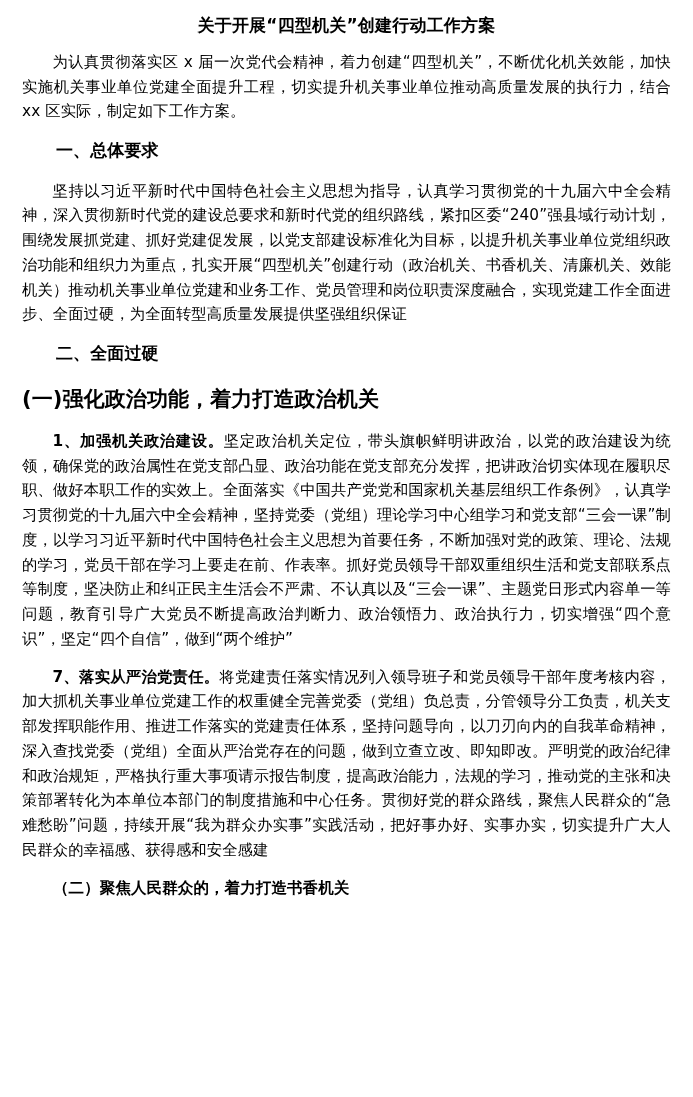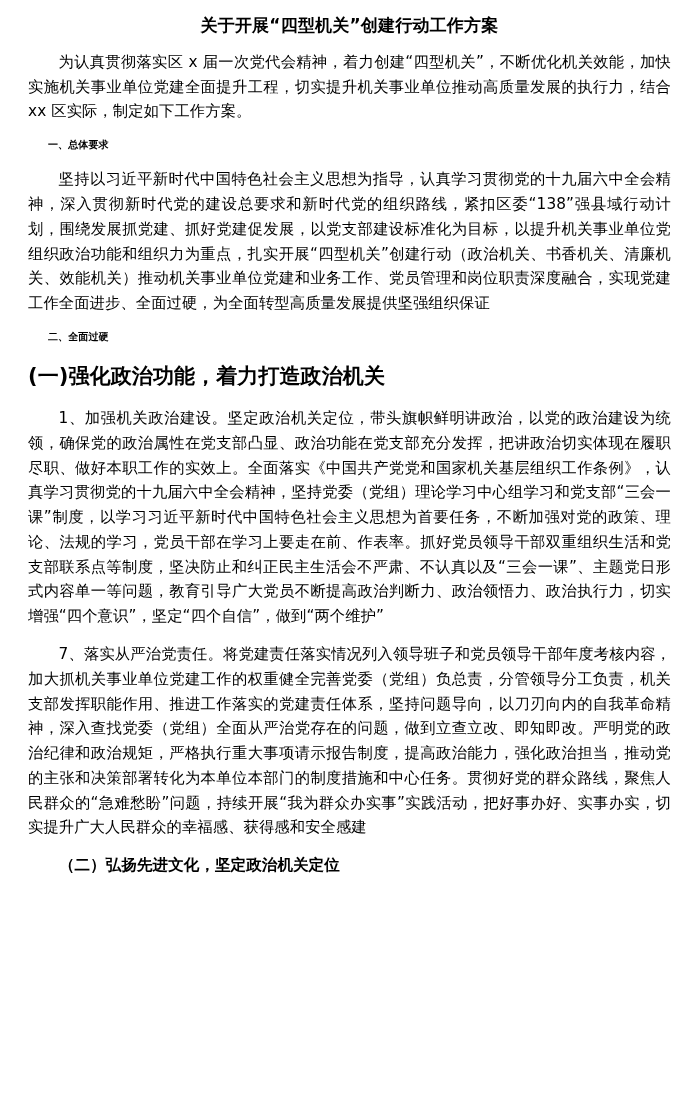--- a/index.html
+++ b/index.html
@@ -9,81 +9,81 @@
   }
   body {
     width: 693px;
     min-height: 1097px;
     font-family: "DejaVu Sans", "Liberation Sans", sans-serif;
     color: #000000;
   }
   .page {
     width: 693px;
     box-sizing: border-box;
-    padding: 10px 22px 8px 28px;
+    padding: 10px 22px 8px 22px;
   }
   .doc-title {
     text-align: center;
     font-size: 17px;
     font-weight: bold;
     line-height: 1.4;
     margin: 4px 0 10px 0;
     letter-spacing: 0.2px;
   }
   p {
     margin: 12px 0 13px 0;
     font-size: 15.3px;
     line-height: 1.62;
     text-align: justify;
     text-justify: inter-ideograph;
     letter-spacing: 0.1px;
   }
   .heading-1 {
     text-indent: 2em;
     font-weight: bold;
-    font-size: 10px;
+    font-size: 17px;
     margin-bottom: 14px;
   }
   .heading-2 {
     font-weight: bold;
     font-size: 21px;
     margin-bottom: 13px;
   }
   .heading-3 {
     text-indent: 2em;
     font-weight: bold;
     font-size: 15.5px;
     margin-bottom: 13px;
   }
   .body-para {
     text-indent: 2em;
   }
   .lead-bold {
-    font-weight: normal;
+    font-weight: bold;
   }
 </style>
 </head>
 <body>
 
 <div class="page">
 
   <div class="doc-title">
     <span>关于开展“四型机关”创建行动工作方案</span>
   </div>
 
   <p class="body-para">为认真贯彻落实区 x 届一次党代会精神，着力创建“四型机关”，不断优化机关效能，加快实施机关事业单位党建全面提升工程，切实提升机关事业单位推动高质量发展的执行力，结合 xx 区实际，制定如下工作方案。</p>
 
   <p class="heading-1">一、总体要求</p>
 
-  <p class="body-para">坚持以习近平新时代中国特色社会主义思想为指导，认真学习贯彻党的十九届六中全会精神，深入贯彻新时代党的建设总要求和新时代党的组织路线，紧扣区委“138”强县域行动计划，围绕发展抓党建、抓好党建促发展，以党支部建设标准化为目标，以提升机关事业单位党组织政治功能和组织力为重点，扎实开展“四型机关”创建行动（政治机关、书香机关、清廉机关、效能机关）推动机关事业单位党建和业务工作、党员管理和岗位职责深度融合，实现党建工作全面进步、全面过硬，为全面转型高质量发展提供坚强组织保证</p>
+  <p class="body-para">坚持以习近平新时代中国特色社会主义思想为指导，认真学习贯彻党的十九届六中全会精神，深入贯彻新时代党的建设总要求和新时代党的组织路线，紧扣区委“240”强县域行动计划，围绕发展抓党建、抓好党建促发展，以党支部建设标准化为目标，以提升机关事业单位党组织政治功能和组织力为重点，扎实开展“四型机关”创建行动（政治机关、书香机关、清廉机关、效能机关）推动机关事业单位党建和业务工作、党员管理和岗位职责深度融合，实现党建工作全面进步、全面过硬，为全面转型高质量发展提供坚强组织保证</p>
 
   <p class="heading-1">二、全面过硬</p>
 
   <p class="heading-2">(一)强化政治功能，着力打造政治机关</p>
 
   <p class="body-para"><span class="lead-bold">1、加强机关政治建设。</span><span>坚定政治机关定位，带头旗帜鲜明讲政治，以党的政治建设为统领，确保党的政治属性在党支部凸显、政治功能在党支部充分发挥，把讲政治切实体现在履职尽职、做好本职工作的实效上。全面落实《中国共产党党和国家机关基层组织工作条例》，认真学习贯彻党的十九届六中全会精神，坚持党委（党组）理论学习中心组学习和党支部“三会一课”制度，以学习习近平新时代中国特色社会主义思想为首要任务，不断加强对党的政策、理论、法规的学习，党员干部在学习上要走在前、作表率。抓好党员领导干部双重组织生活和党支部联系点等制度，坚决防止和纠正民主生活会不严肃、不认真以及“三会一课”、主题党日形式内容单一等问题，教育引导广大党员不断提高政治判断力、政治领悟力、政治执行力，切实增强“四个意识”，坚定“四个自信”，做到“两个维护”</span></p>
 
-  <p class="body-para"><span class="lead-bold">7、落实从严治党责任。</span><span>将党建责任落实情况列入领导班子和党员领导干部年度考核内容，加大抓机关事业单位党建工作的权重健全完善党委（党组）负总责，分管领导分工负责，机关支部发挥职能作用、推进工作落实的党建责任体系，坚持问题导向，以刀刃向内的自我革命精神，深入查找党委（党组）全面从严治党存在的问题，做到立查立改、即知即改。严明党的政治纪律和政治规矩，严格执行重大事项请示报告制度，提高政治能力，强化政治担当，推动党的主张和决策部署转化为本单位本部门的制度措施和中心任务。贯彻好党的群众路线，聚焦人民群众的“急难愁盼”问题，持续开展“我为群众办实事”实践活动，把好事办好、实事办实，切实提升广大人民群众的幸福感、获得感和安全感建</span></p>
+  <p class="body-para"><span class="lead-bold">7、落实从严治党责任。</span><span>将党建责任落实情况列入领导班子和党员领导干部年度考核内容，加大抓机关事业单位党建工作的权重健全完善党委（党组）负总责，分管领导分工负责，机关支部发挥职能作用、推进工作落实的党建责任体系，坚持问题导向，以刀刃向内的自我革命精神，深入查找党委（党组）全面从严治党存在的问题，做到立查立改、即知即改。严明党的政治纪律和政治规矩，严格执行重大事项请示报告制度，提高政治能力，法规的学习，推动党的主张和决策部署转化为本单位本部门的制度措施和中心任务。贯彻好党的群众路线，聚焦人民群众的“急难愁盼”问题，持续开展“我为群众办实事”实践活动，把好事办好、实事办实，切实提升广大人民群众的幸福感、获得感和安全感建</span></p>
 
-  <p class="heading-3">（二）弘扬先进文化，坚定政治机关定位</p>
+  <p class="heading-3">（二）聚焦人民群众的，着力打造书香机关</p>
 
 
 </div>
 
 </body></html>

